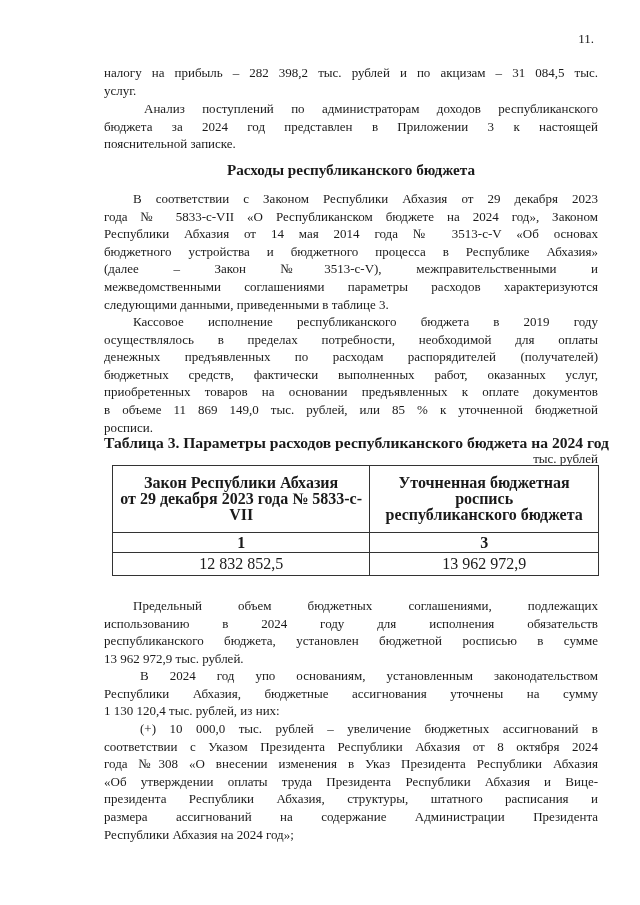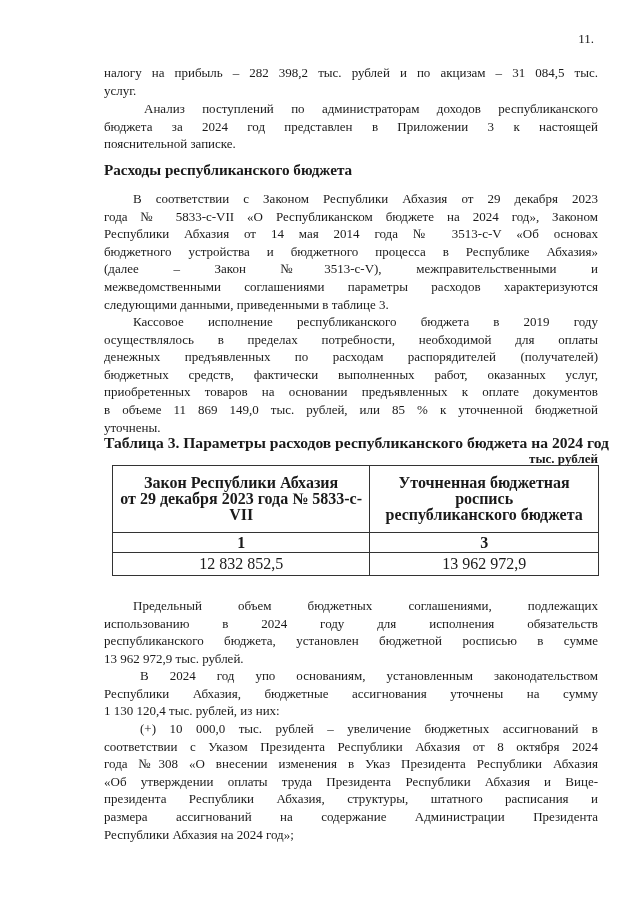--- a/index.html
+++ b/index.html
@@ -3,25 +3,25 @@
 <meta charset="utf-8">
 <style>
   html, body { margin: 0; padding: 0; background: #ffffff; }
   body { width: 640px; height: 905px; position: relative; overflow: hidden;
          font-family: "Liberation Serif", "DejaVu Serif", serif; color: #1a1a1a; }
   .page-num { position: absolute; top: 31px; right: 46px; font-size: 13px; }
   .p { position: absolute; left: 104px; width: 494px; font-size: 13px; line-height: 17.6px;
        text-align: justify; }
   .p .ln { display: block; text-align: justify; text-align-last: justify; white-space: nowrap; }
   .p .ln.last { text-align-last: left; }
-  .heading { position: absolute; left: 104px; width: 494px; top: 161px; 
+  .heading { position: absolute; left: 104px; width: 494px; top: 161px; text-align: center;
              font-weight: bold; font-size: 15.2px; }
   .tbl-title { position: absolute; left: 104px; width: 494px; top: 434px; font-weight: bold;
                font-size: 15.6px; white-space: nowrap; }
-  .units { position: absolute; right: 42px; top: 451px; font-size: 13px; font-weight: bold; }
+  .units { position: absolute; right: 42px; top: 451px; font-size: 13px; }
   table.t { position: absolute; left: 112px; top: 465px; width: 487px; border-collapse: collapse;
             font-size: 16px; }
   table.t td { border: 1px solid #333; text-align: center; padding: 0; }
   table.t tr.h td { height: 66px; font-weight: bold; line-height: 16px; }
   table.t tr.n td { height: 19px; font-weight: bold; }
   table.t tr.d td { height: 22px; }
 </style>
 </head>
 <body>
 
@@ -50,21 +50,21 @@
   <span class="ln last">следующими данными, приведенными в таблице 3.</span>
 </div>
 
 <div class="p" style="top:313px;">
   <span class="ln" style="padding-left:29px;">Кассовое исполнение республиканского бюджета в 2019 году</span>
   <span class="ln">осуществлялось в пределах потребности, необходимой для оплаты</span>
   <span class="ln">денежных предъявленных по расходам распорядителей (получателей)</span>
   <span class="ln">бюджетных средств, фактически выполненных работ, оказанных услуг,</span>
   <span class="ln">приобретенных товаров на основании предъявленных к оплате документов</span>
   <span class="ln">в объеме 11 869 149,0 тыс. рублей, или 85 % к уточненной бюджетной</span>
-  <span class="ln last">уточнены.</span>
+  <span class="ln last">росписи.</span>
 </div>
 
 <div class="tbl-title">Таблица 3. Параметры расходов республиканского бюджета на 2024 год</div>
 <div class="units">тыс. рублей</div>
 
 <table class="t">
   <tbody>
       <tr class="h">
     <td>
       <span>Закон Республики Абхазия</span><br>

